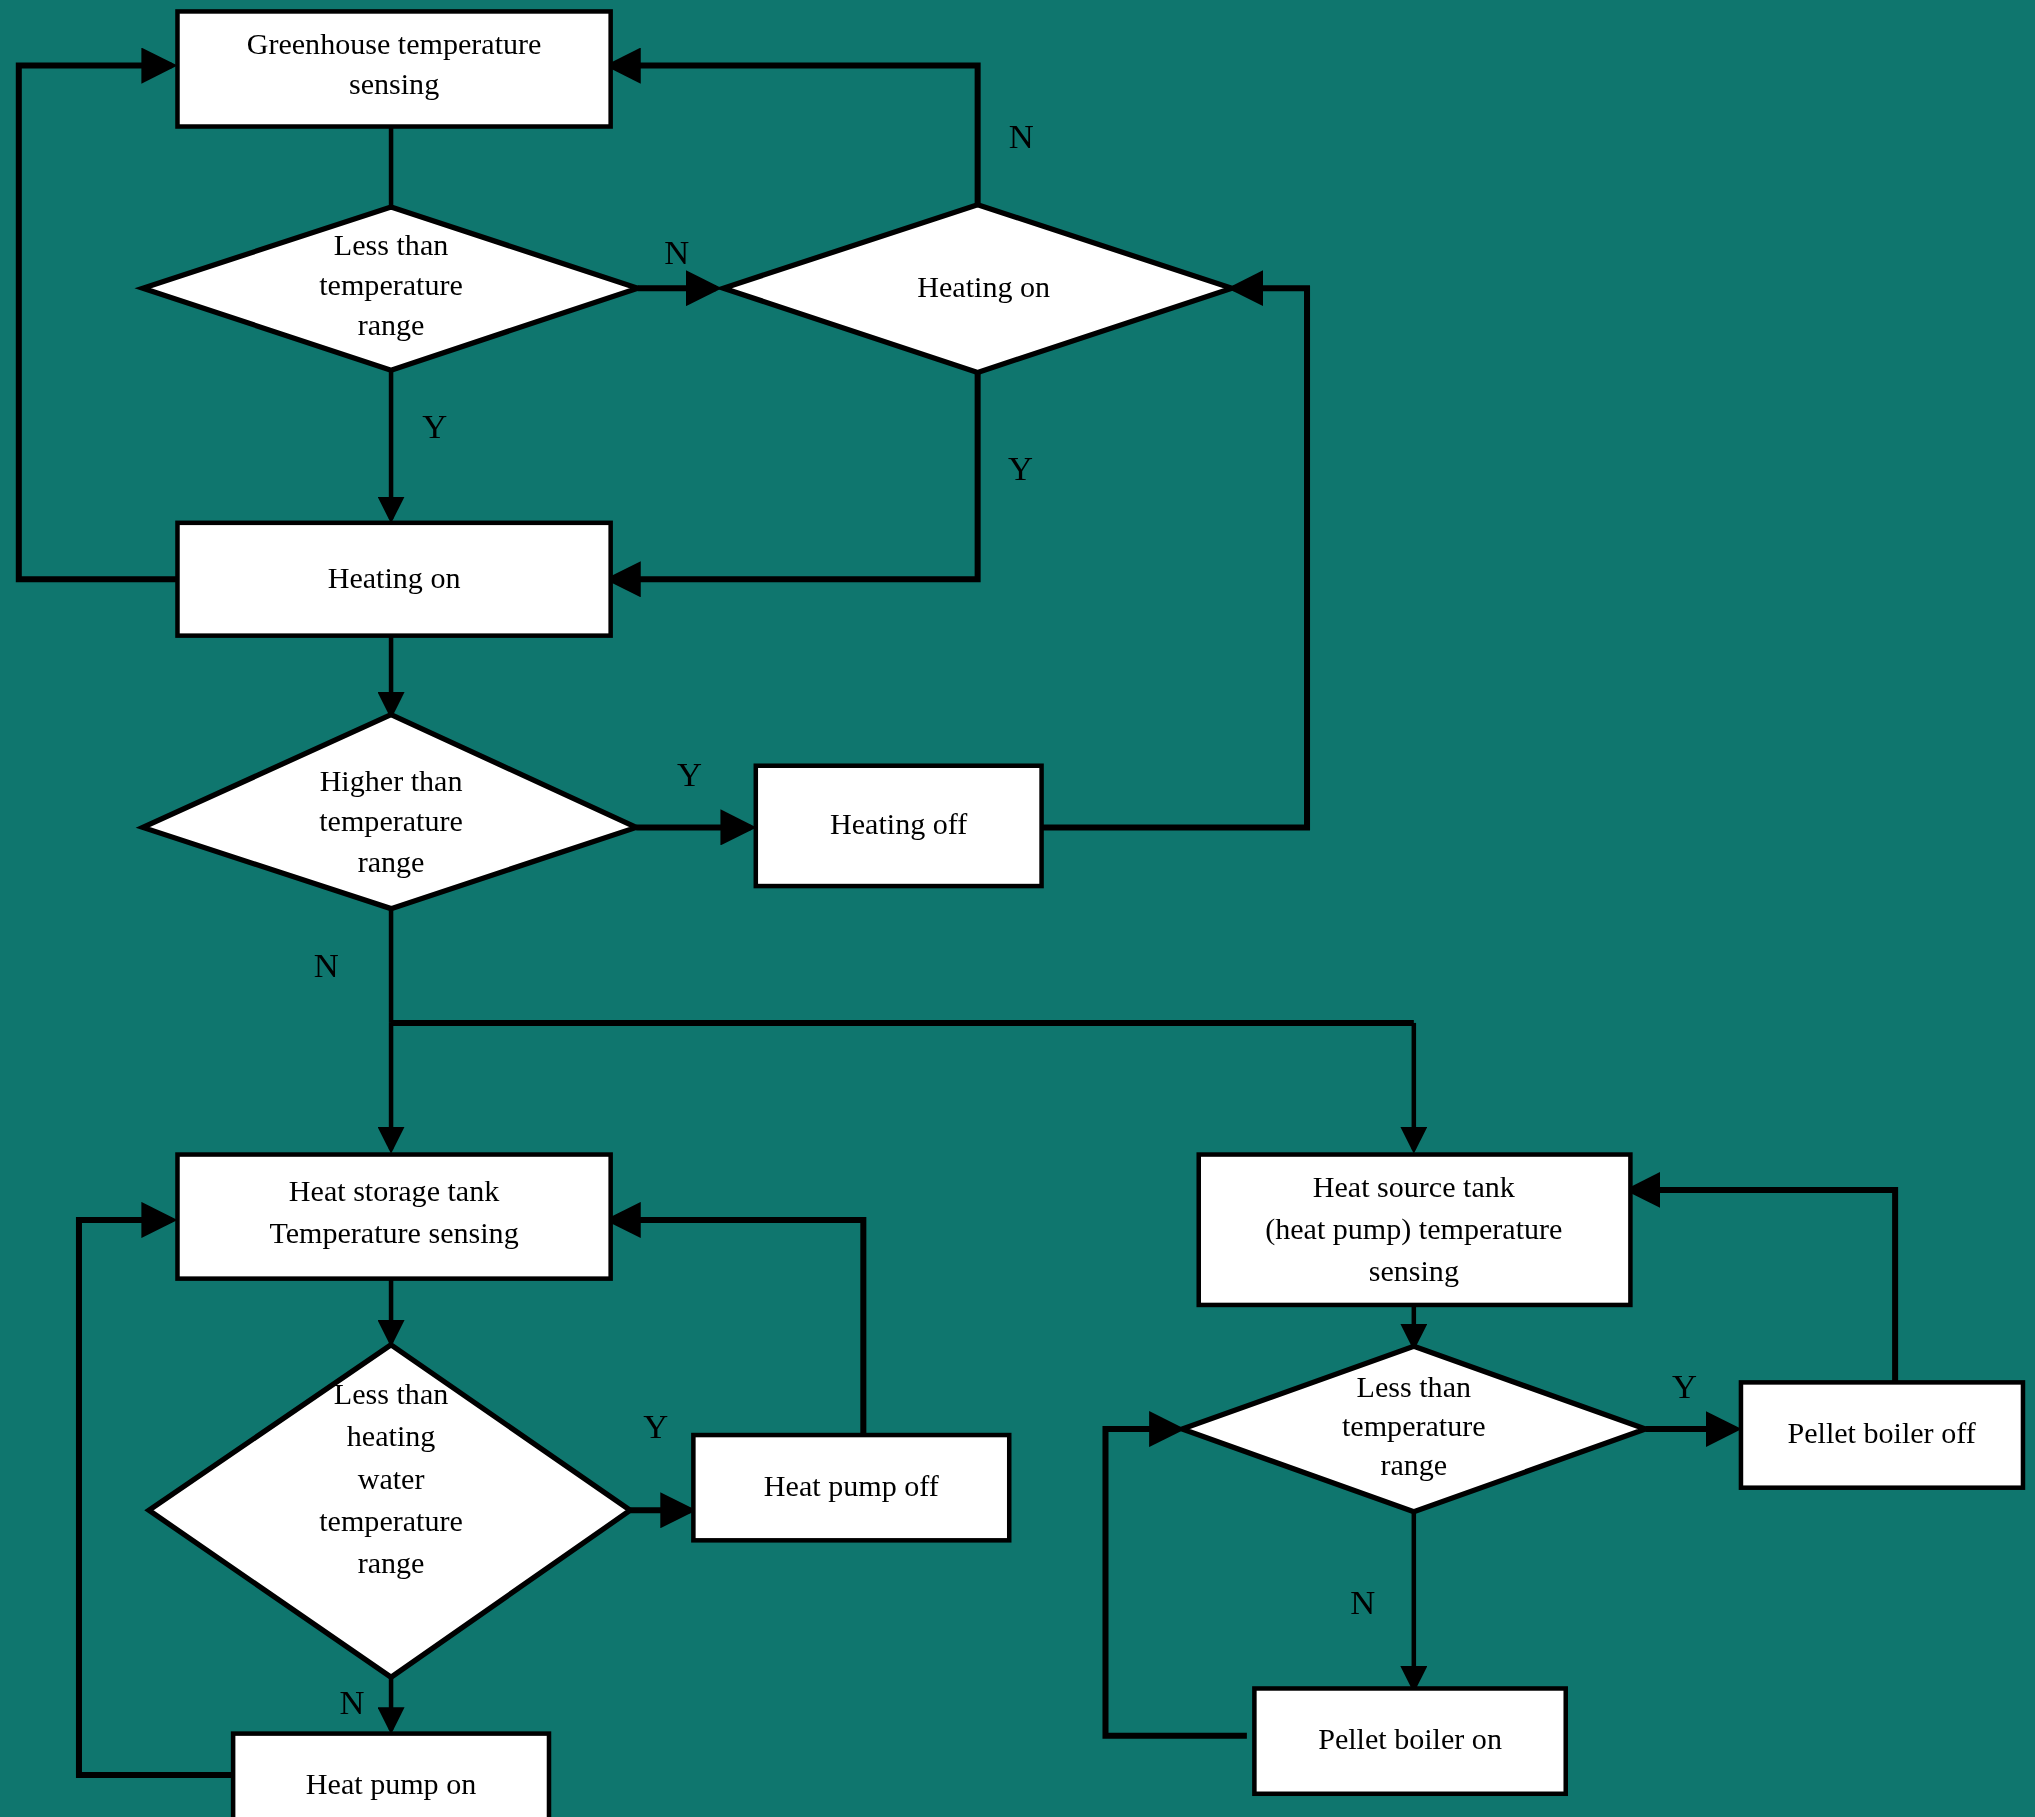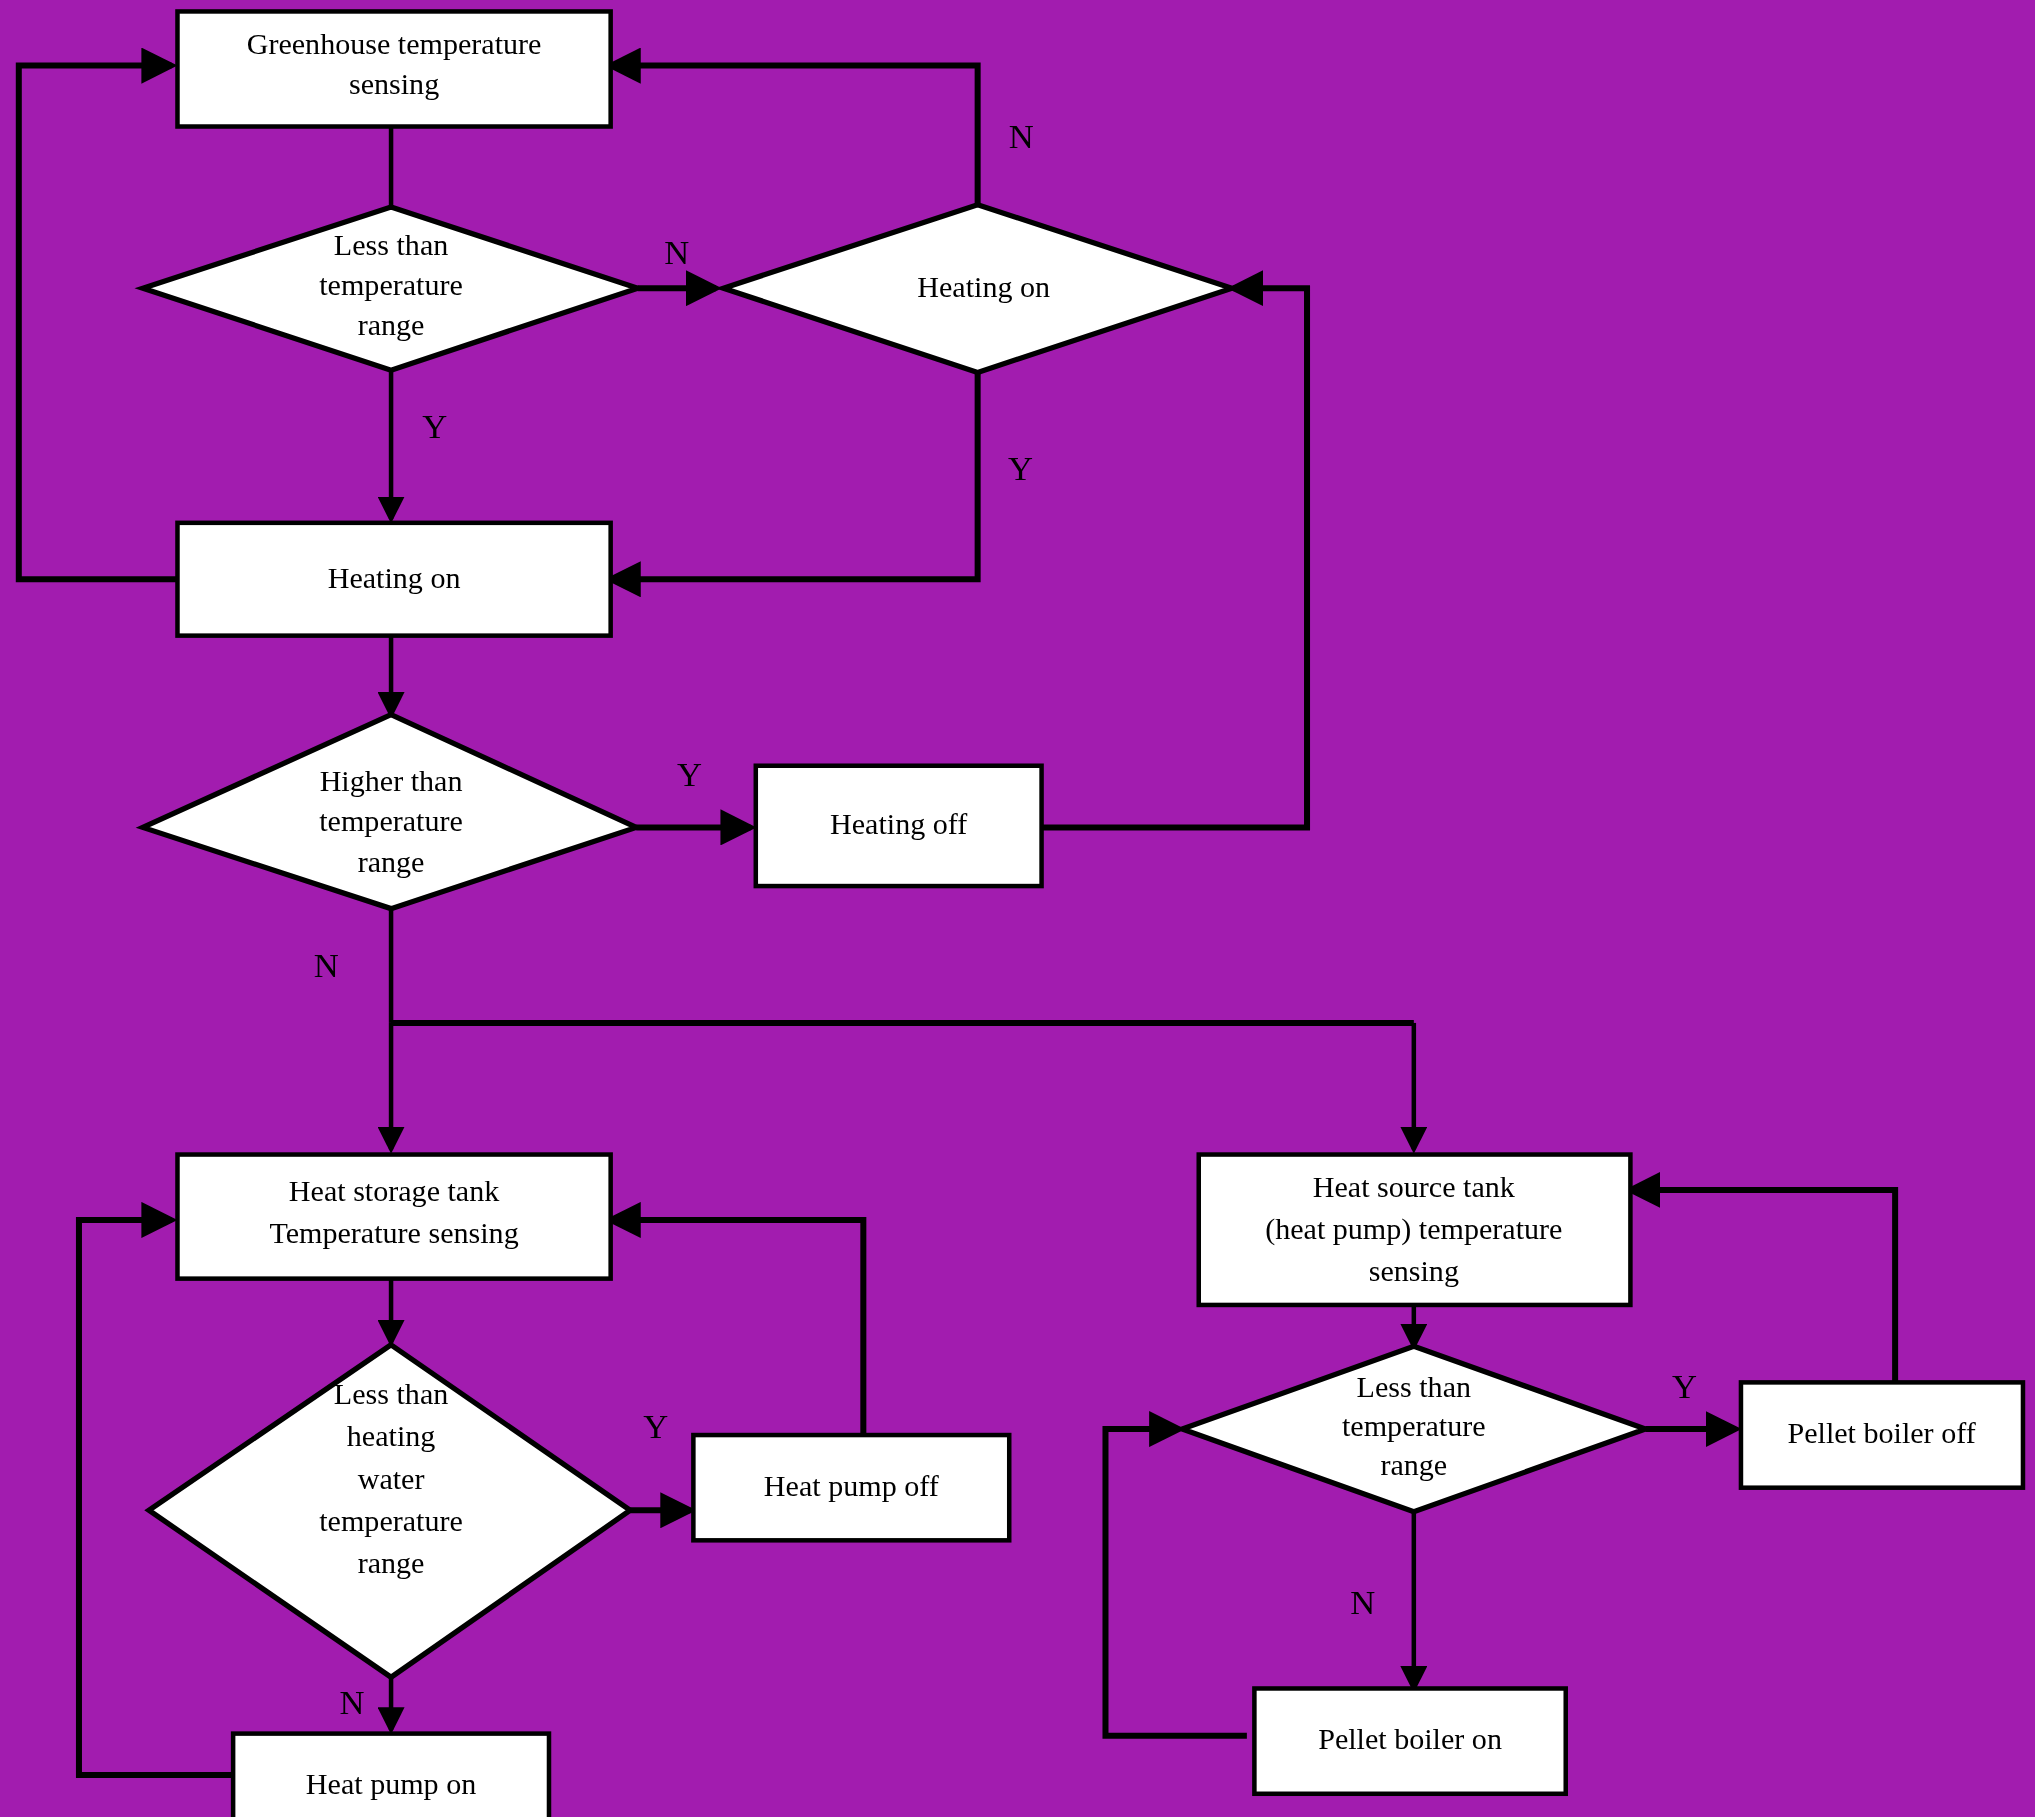--- a/index.html
+++ b/index.html
@@ -8,21 +8,21 @@
     padding: 0;
     background: #ffffff;
   }
   body {
     font-family: "Liberation Serif", "DejaVu Serif", serif;
   }
   #flow-root {
     position: relative;
     width: 2035px;
     height: 1818px;
-    background: #a21caf;
+    background: #0f766e;
     overflow: hidden;
   }
   svg#flow-svg {
     position: absolute;
     left: 0;
     top: 0;
     width: 2035px;
     height: 1818px;
     display: block;
   }

